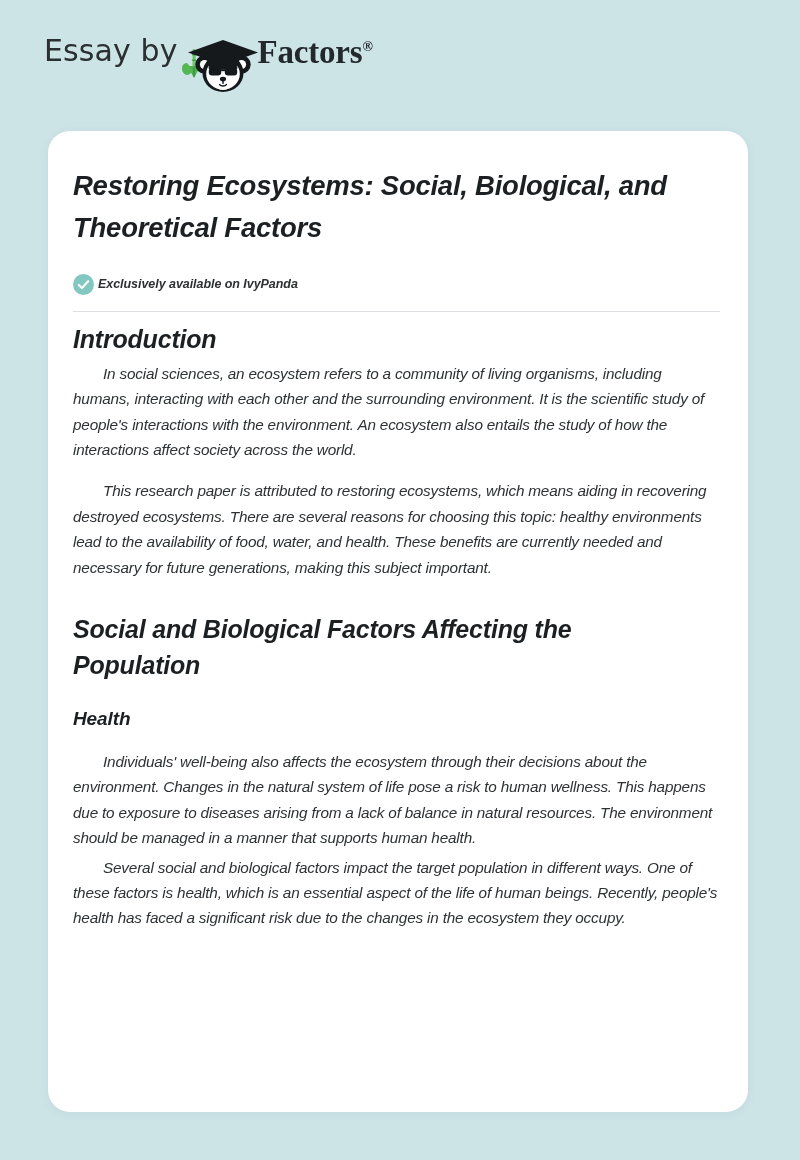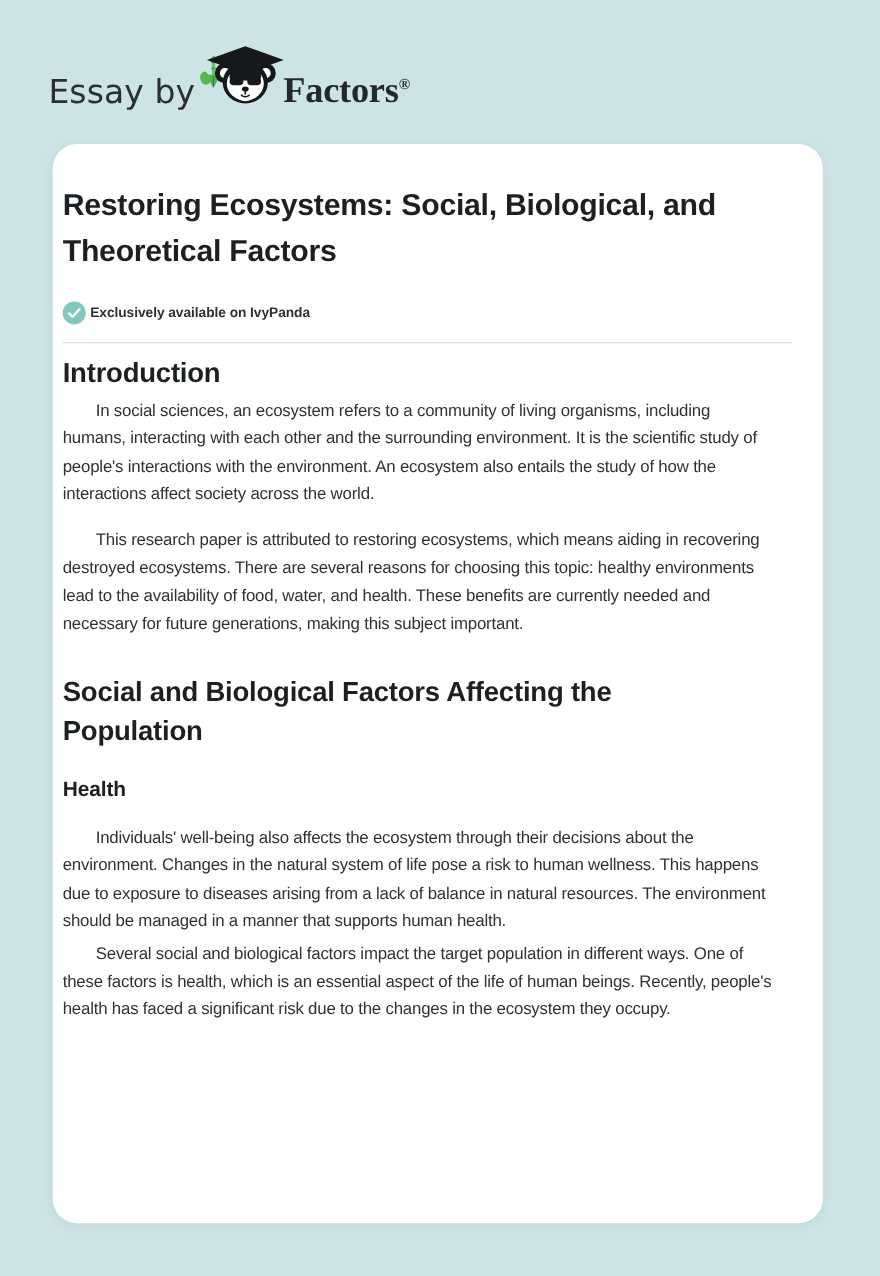--- a/index.html
+++ b/index.html
@@ -17,21 +17,21 @@
     overflow: hidden;
   }
 
   
   .brand-header {
     position: absolute;
     left: 44px;
     top: 36px;
     height: 64px;
     display: flex;
-    align-items: flex-end;
+    align-items: flex-start;
   }
   .brand-essay-by {
     font-family: "DejaVu Sans", "Liberation Sans", sans-serif;
     font-size: 30px;
     font-weight: 400;
     color: #2b2f31;
     letter-spacing: 0.1px;
     line-height: 1;
     white-space: nowrap;
   }
@@ -64,21 +64,22 @@
     left: 48px;
     top: 131px;
     width: 700px;
     height: 981px;
     background: #ffffff;
     border-radius: 22px;
     box-shadow: 0 2px 10px rgba(60, 90, 95, 0.07);
     overflow: hidden;
   }
   .doc-inner {
-    padding: 34px 26px 0 9px;
+    padding: 34px 26px 0 25px;
+    font-style: italic;
   }
 
   .doc-title {
     font-family: "Liberation Sans", "DejaVu Sans", sans-serif;
     font-size: 27.5px;
     font-weight: 700;
     line-height: 1.52;
     color: #1d2022;
     letter-spacing: -0.25px;
     margin: 0 0 0 0;

